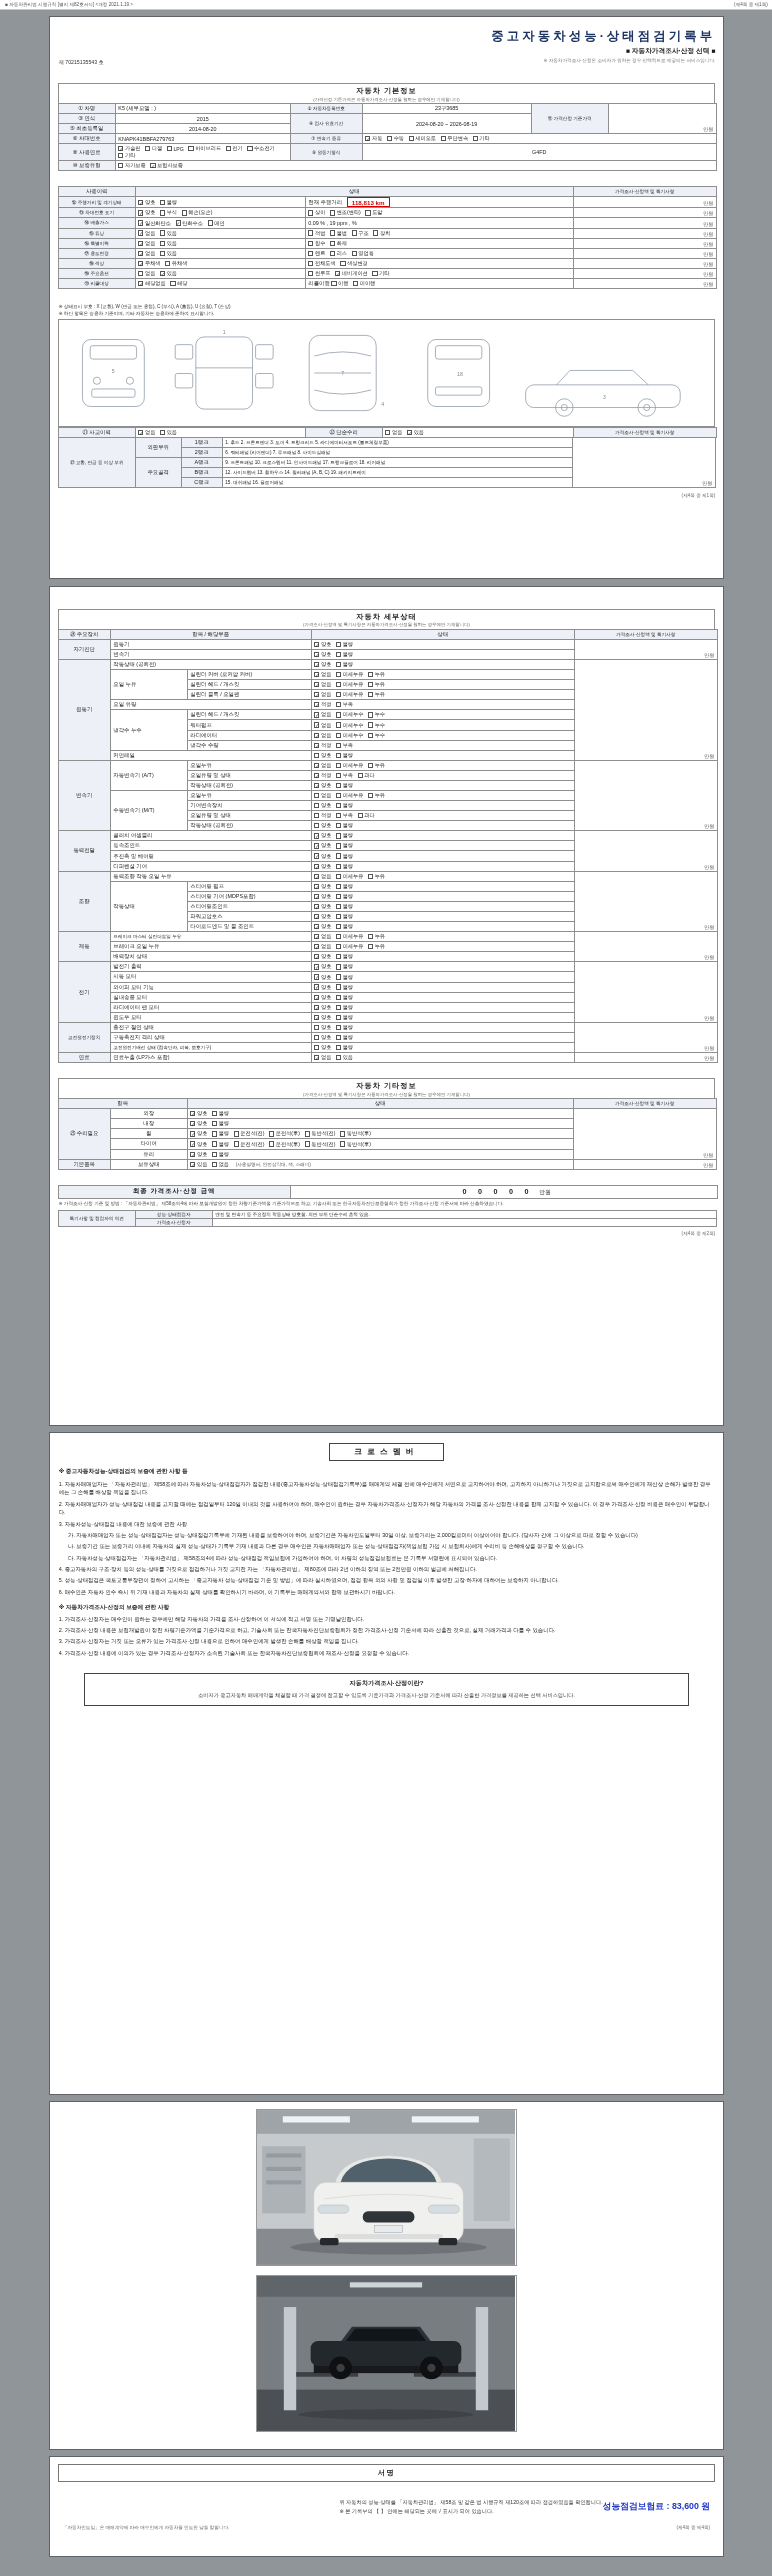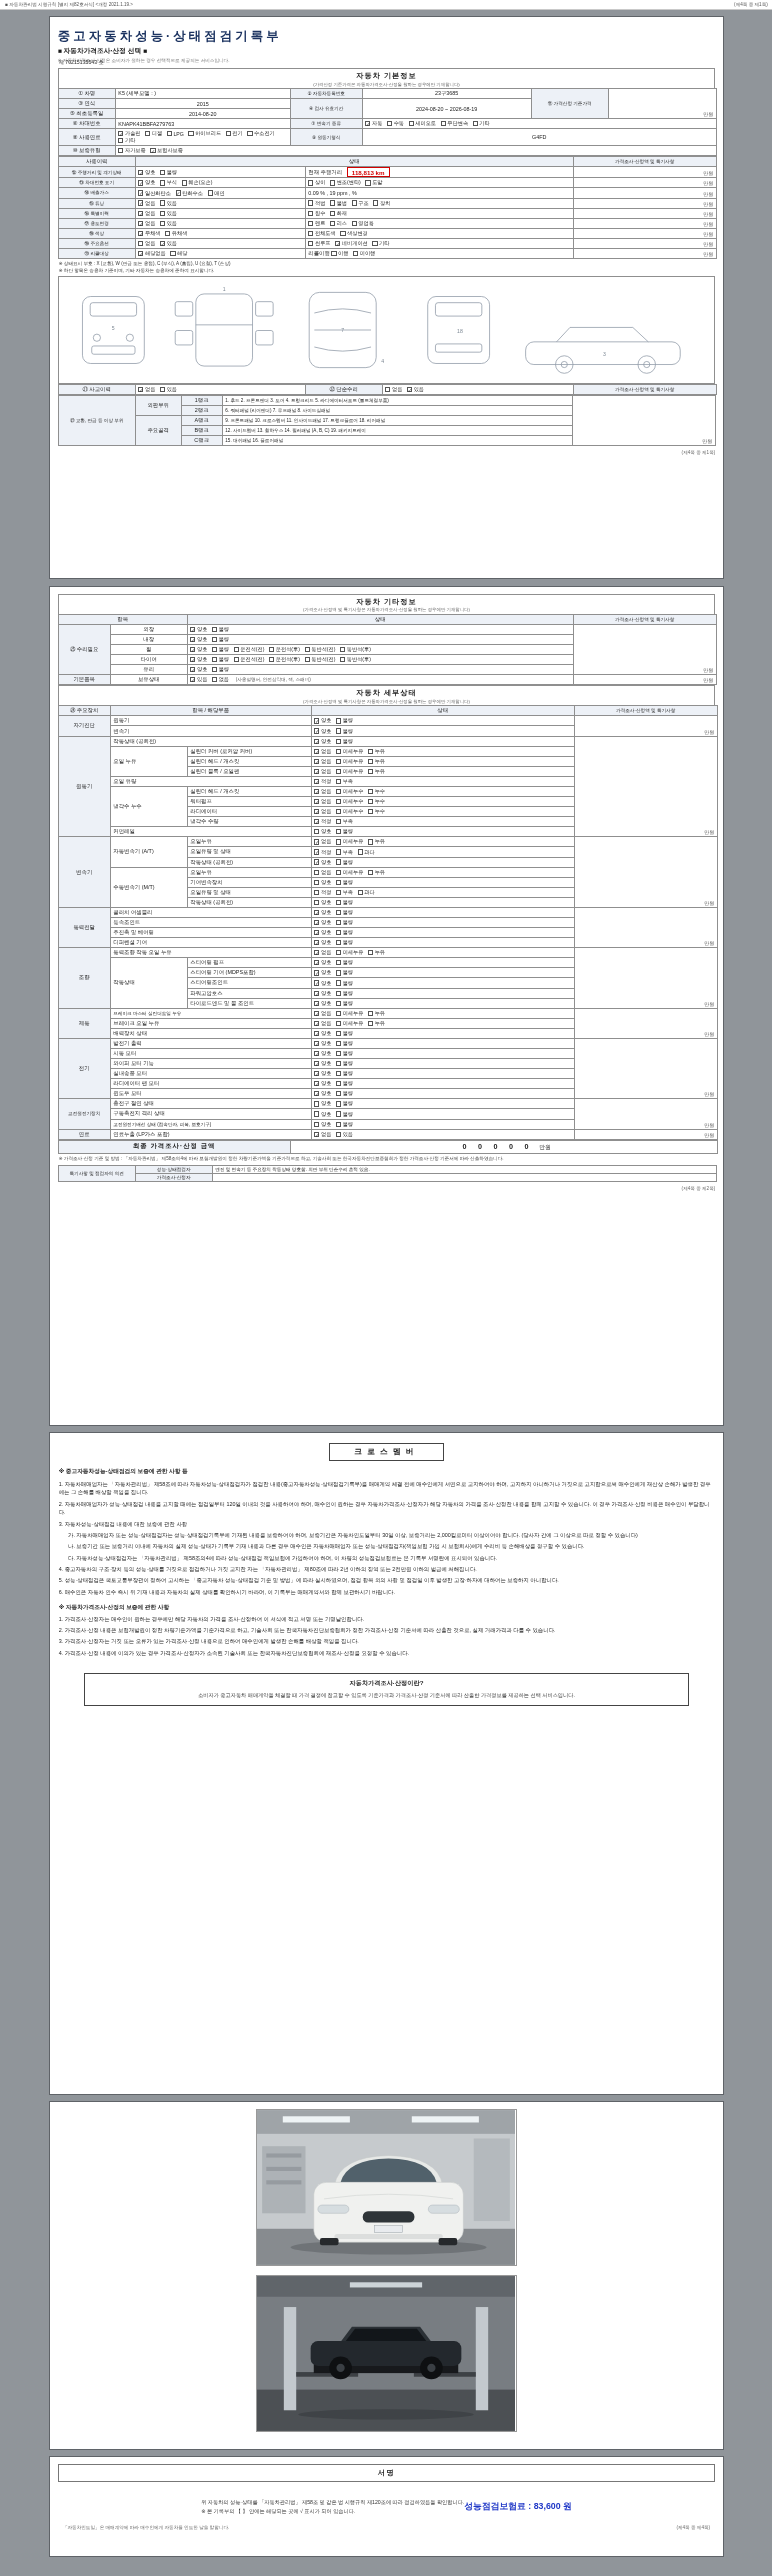--- a/index.html
+++ b/index.html
@@ -1,26 +1,26 @@
 <!DOCTYPE html>
 <html style="font-size:8.2px"><head>
 <meta charset="utf-8">
 <style>
   html,body{margin:0;padding:0;}
   body{width:773px;background:#90959a;font-family:"Liberation Sans","DejaVu Sans",sans-serif;color:#1c1c1c;}
   .topbar{background:#ffffff;border-bottom:0.5px solid #c9c9c9;padding:2.1px 5.2px;display:flex;justify-content:space-between;}
   .tiny{font-size:4.6px;color:#555;}
   .page{width:675px;margin:6.2px auto;background:#fff;border:0.5px solid #5f6368;padding:7.2px 7.7px;box-sizing:border-box;position:relative;}
   .p1{min-height:563px;} .p2{min-height:840px;} .p3{min-height:663px;} .p4{min-height:346px;} .p5{min-height:101px;}
-  .doc-head{text-align:left;padding:3.1px 0 5.2px;position:relative;}
+  .doc-head{text-align:right;padding:3.1px 0 5.2px;position:relative;}
   .doc-no{position:absolute;left:1px;bottom:2.1px;font-size:5.2px;color:#333;}
   .doc-title{font-size:12.4px;font-weight:bold;color:#1d3461;letter-spacing:3.1px;}
   .doc-sub{font-size:6.7px;font-weight:bold;margin-top:2.6px;}
   .doc-note{margin-top:1.5px;color:#777;}
-  .sec{margin-top:0;}
+  .sec{margin-top:15px;}
   .sec-title{border:0.5px solid #8f8f8f;border-bottom:none;text-align:center;padding:2.1px 0 1.5px;background:#fff;}
   .st{font-size:7.2px;font-weight:bold;letter-spacing:1px;}
   .sec-sub{display:block;font-size:4.4px;color:#666;font-weight:normal;margin-top:0.5px;}
   table{border-collapse:collapse;width:100%;table-layout:fixed;}
   td{border:0.5px solid #8f8f8f;font-size:5.4px;padding:1px 2.6px;vertical-align:middle;word-break:keep-all;}
   td.hd{background:#edf1f7;text-align:center;}
   .sm{font-size:4.6px;}
   .bigl{font-size:6.4px;font-weight:bold;letter-spacing:1px;}
   .manwon{text-align:right !important;vertical-align:bottom;color:#444;font-size:4.9px;}
   .ck{display:inline-flex;align-items:center;margin-right:4.6px;white-space:nowrap;vertical-align:middle;}
@@ -40,21 +40,21 @@
   .notice-title-box{width:113px;margin:3.1px auto 7.2px;border:0.8px solid #444;text-align:center;font-weight:bold;font-size:7.7px;padding:3.1px 0;letter-spacing:5.2px;}
   .nt-head{font-weight:bold;font-size:5.7px;margin:7.2px 1px 3.1px;}
   .nt-item{font-size:5.4px;line-height:1.62;margin:2.6px 1px;color:#222;}
   .nt-item.ind1{margin-left:10.3px;}
   .notice-foot-box{border:0.8px solid #444;margin:15.5px 26px 4.1px;padding:5.2px 9.3px;}
   .nfb-title{text-align:center;font-weight:bold;font-size:6.2px;margin-bottom:3.1px;}
   .nfb-body{color:#333;line-height:1.6;text-align:center;font-size:5.2px;}
   .photo-title-box{border:0.5px solid #777;text-align:center;font-weight:bold;font-size:7.2px;padding:3.1px 0;letter-spacing:1.5px;margin-bottom:8.2px;}
   .photo-frame{width:259px;margin:0 auto 9.3px;border:0.5px solid #999;}
   .photo-frame svg{display:block;}
-  .sign-row{display:flex;justify-content:center;align-items:center;padding:7.2px 5.2px 3.1px;}
+  .sign-row{display:flex;justify-content:flex-end;align-items:center;padding:7.2px 5.2px 3.1px;}
   .sign-left div{margin:1.5px 0;font-size:5.2px;color:#333;}
   .sign-fee{color:#2038c7;font-weight:bold;font-size:8.8px;white-space:nowrap;}
   .sign-foot{margin-top:5.2px;padding:0 5.2px;color:#666;display:flex;justify-content:space-between;font-size:4.6px;}
 </style>
 </head>
 <body>
 
 <div class="topbar">
   <span class="tiny">■ 자동차관리법 시행규칙 [별지 제82호서식] &lt;개정 2021.1.19.&gt;</span>
   <span class="tiny">(제4쪽 중 제1쪽)</span>
@@ -466,130 +466,20 @@
         </tbody>
       </table>
   </div>
 
   <div class="page-foot">(제4쪽 중 제1쪽)</div>
 </div>
 
 <div class="page p2">
   <div class="sec">
     <div class="sec-title">
-      <span class="st">자동차 기타정보</span>
-      <span class="sec-sub">(가격조사·산정액 및 특기사항은 자동차가격조사·산정을 원하는 경우에만 기재합니다)</span>
-    </div>
-    <table id="etc">
-        <colgroup>
-          <col style="width: 52px;">
-          <col style="width: 77px;">
-          <col style="width: 386px;">
-          <col style="width: 143px;">
-        </colgroup>
-        <tbody>
-          <tr>
-            <td class="hd" colspan="2" style="text-align: center;"><span>항목</span></td>
-            <td class="hd" style="text-align: center;"><span>상태</span></td>
-            <td class="hd sm" style="text-align: center;"><span>가격조사·산정액 및 특기사항</span></td>
-          </tr>
-          <tr>
-            <td class="hd" rowspan="5" style="text-align: center;"><span>㉕ 수리필요</span></td>
-            <td style="text-align: center;"><span>외장</span></td>
-            <td style="text-align: left;"><span class="ck">
-                <span class="cb on">✓</span>
-                <span class="cl">양호</span>
-              </span><span class="ck">
-                <span class="cb"></span>
-                <span class="cl">불량</span>
-              </span></td>
-            <td class="manwon" rowspan="5" style="text-align: center;"><span>만원</span></td>
-          </tr>
-          <tr>
-            <td style="text-align: center;"><span>내장</span></td>
-            <td style="text-align: left;"><span class="ck">
-                <span class="cb on">✓</span>
-                <span class="cl">양호</span>
-              </span><span class="ck">
-                <span class="cb"></span>
-                <span class="cl">불량</span>
-              </span></td>
-          </tr>
-          <tr>
-            <td style="text-align: center;"><span>휠</span></td>
-            <td style="text-align: left;"><span class="ck">
-                <span class="cb on">✓</span>
-                <span class="cl">양호</span>
-              </span><span class="ck">
-                <span class="cb"></span>
-                <span class="cl">불량</span>
-              </span><span class="ck">
-                <span class="cb"></span>
-                <span class="cl">운전석(전)</span>
-              </span><span class="ck">
-                <span class="cb"></span>
-                <span class="cl">운전석(후)</span>
-              </span><span class="ck">
-                <span class="cb"></span>
-                <span class="cl">동반석(전)</span>
-              </span><span class="ck">
-                <span class="cb"></span>
-                <span class="cl">동반석(후)</span>
-              </span></td>
-          </tr>
-          <tr>
-            <td style="text-align: center;"><span>타이어</span></td>
-            <td style="text-align: left;"><span class="ck">
-                <span class="cb on">✓</span>
-                <span class="cl">양호</span>
-              </span><span class="ck">
-                <span class="cb"></span>
-                <span class="cl">불량</span>
-              </span><span class="ck">
-                <span class="cb"></span>
-                <span class="cl">운전석(전)</span>
-              </span><span class="ck">
-                <span class="cb"></span>
-                <span class="cl">운전석(후)</span>
-              </span><span class="ck">
-                <span class="cb"></span>
-                <span class="cl">동반석(전)</span>
-              </span><span class="ck">
-                <span class="cb"></span>
-                <span class="cl">동반석(후)</span>
-              </span></td>
-          </tr>
-          <tr>
-            <td style="text-align: center;"><span>유리</span></td>
-            <td style="text-align: left;"><span class="ck">
-                <span class="cb on">✓</span>
-                <span class="cl">양호</span>
-              </span><span class="ck">
-                <span class="cb"></span>
-                <span class="cl">불량</span>
-              </span></td>
-          </tr>
-          <tr>
-            <td class="hd" style="text-align: center;"><span>기본품목</span></td>
-            <td style="text-align: center;"><span>보유상태</span></td>
-            <td style="text-align: left;"><span class="ck">
-                <span class="cb on">✓</span>
-                <span class="cl">있음</span>
-              </span><span class="ck">
-                <span class="cb"></span>
-                <span class="cl">없음</span>
-              </span><span class="suf">(사용설명서, 안전삼각대, 잭, 스패너)</span></td>
-            <td class="manwon" style="text-align: center;"><span>만원</span></td>
-          </tr>
-        </tbody>
-      </table>
-  </div>
-
-  <div class="sec">
-    <div class="sec-title">
       <span class="st">자동차 세부상태</span>
       <span class="sec-sub">(가격조사·산정액 및 특기사항은 자동차가격조사·산정을 원하는 경우에만 기재합니다)</span>
     </div>
     <table id="detail">
         <colgroup>
           <col style="width: 52px;">
           <col style="width: 77px;">
           <col style="width: 124px;">
           <col style="width: 263px;">
           <col style="width: 143px;">
@@ -1074,20 +964,130 @@
           <tr>
             <td class="hd" style="text-align: center;"><span>연료</span></td>
             <td colspan="2" style="text-align: left;"><span>연료누출 (LP가스 포함)</span></td>
             <td style="text-align: left;"><span class="ck">
                 <span class="cb on">✓</span>
                 <span class="cl">없음</span>
               </span><span class="ck">
                 <span class="cb"></span>
                 <span class="cl">있음</span>
               </span></td>
+            <td class="manwon" style="text-align: center;"><span>만원</span></td>
+          </tr>
+        </tbody>
+      </table>
+  </div>
+
+  <div class="sec">
+    <div class="sec-title">
+      <span class="st">자동차 기타정보</span>
+      <span class="sec-sub">(가격조사·산정액 및 특기사항은 자동차가격조사·산정을 원하는 경우에만 기재합니다)</span>
+    </div>
+    <table id="etc">
+        <colgroup>
+          <col style="width: 52px;">
+          <col style="width: 77px;">
+          <col style="width: 386px;">
+          <col style="width: 143px;">
+        </colgroup>
+        <tbody>
+          <tr>
+            <td class="hd" colspan="2" style="text-align: center;"><span>항목</span></td>
+            <td class="hd" style="text-align: center;"><span>상태</span></td>
+            <td class="hd sm" style="text-align: center;"><span>가격조사·산정액 및 특기사항</span></td>
+          </tr>
+          <tr>
+            <td class="hd" rowspan="5" style="text-align: center;"><span>㉕ 수리필요</span></td>
+            <td style="text-align: center;"><span>외장</span></td>
+            <td style="text-align: left;"><span class="ck">
+                <span class="cb on">✓</span>
+                <span class="cl">양호</span>
+              </span><span class="ck">
+                <span class="cb"></span>
+                <span class="cl">불량</span>
+              </span></td>
+            <td class="manwon" rowspan="5" style="text-align: center;"><span>만원</span></td>
+          </tr>
+          <tr>
+            <td style="text-align: center;"><span>내장</span></td>
+            <td style="text-align: left;"><span class="ck">
+                <span class="cb on">✓</span>
+                <span class="cl">양호</span>
+              </span><span class="ck">
+                <span class="cb"></span>
+                <span class="cl">불량</span>
+              </span></td>
+          </tr>
+          <tr>
+            <td style="text-align: center;"><span>휠</span></td>
+            <td style="text-align: left;"><span class="ck">
+                <span class="cb on">✓</span>
+                <span class="cl">양호</span>
+              </span><span class="ck">
+                <span class="cb"></span>
+                <span class="cl">불량</span>
+              </span><span class="ck">
+                <span class="cb"></span>
+                <span class="cl">운전석(전)</span>
+              </span><span class="ck">
+                <span class="cb"></span>
+                <span class="cl">운전석(후)</span>
+              </span><span class="ck">
+                <span class="cb"></span>
+                <span class="cl">동반석(전)</span>
+              </span><span class="ck">
+                <span class="cb"></span>
+                <span class="cl">동반석(후)</span>
+              </span></td>
+          </tr>
+          <tr>
+            <td style="text-align: center;"><span>타이어</span></td>
+            <td style="text-align: left;"><span class="ck">
+                <span class="cb on">✓</span>
+                <span class="cl">양호</span>
+              </span><span class="ck">
+                <span class="cb"></span>
+                <span class="cl">불량</span>
+              </span><span class="ck">
+                <span class="cb"></span>
+                <span class="cl">운전석(전)</span>
+              </span><span class="ck">
+                <span class="cb"></span>
+                <span class="cl">운전석(후)</span>
+              </span><span class="ck">
+                <span class="cb"></span>
+                <span class="cl">동반석(전)</span>
+              </span><span class="ck">
+                <span class="cb"></span>
+                <span class="cl">동반석(후)</span>
+              </span></td>
+          </tr>
+          <tr>
+            <td style="text-align: center;"><span>유리</span></td>
+            <td style="text-align: left;"><span class="ck">
+                <span class="cb on">✓</span>
+                <span class="cl">양호</span>
+              </span><span class="ck">
+                <span class="cb"></span>
+                <span class="cl">불량</span>
+              </span></td>
+          </tr>
+          <tr>
+            <td class="hd" style="text-align: center;"><span>기본품목</span></td>
+            <td style="text-align: center;"><span>보유상태</span></td>
+            <td style="text-align: left;"><span class="ck">
+                <span class="cb on">✓</span>
+                <span class="cl">있음</span>
+              </span><span class="ck">
+                <span class="cb"></span>
+                <span class="cl">없음</span>
+              </span><span class="suf">(사용설명서, 안전삼각대, 잭, 스패너)</span></td>
             <td class="manwon" style="text-align: center;"><span>만원</span></td>
           </tr>
         </tbody>
       </table>
   </div>
 
   <div class="sec">
     <table id="price">
         <colgroup>
           <col style="width: 232px;">

